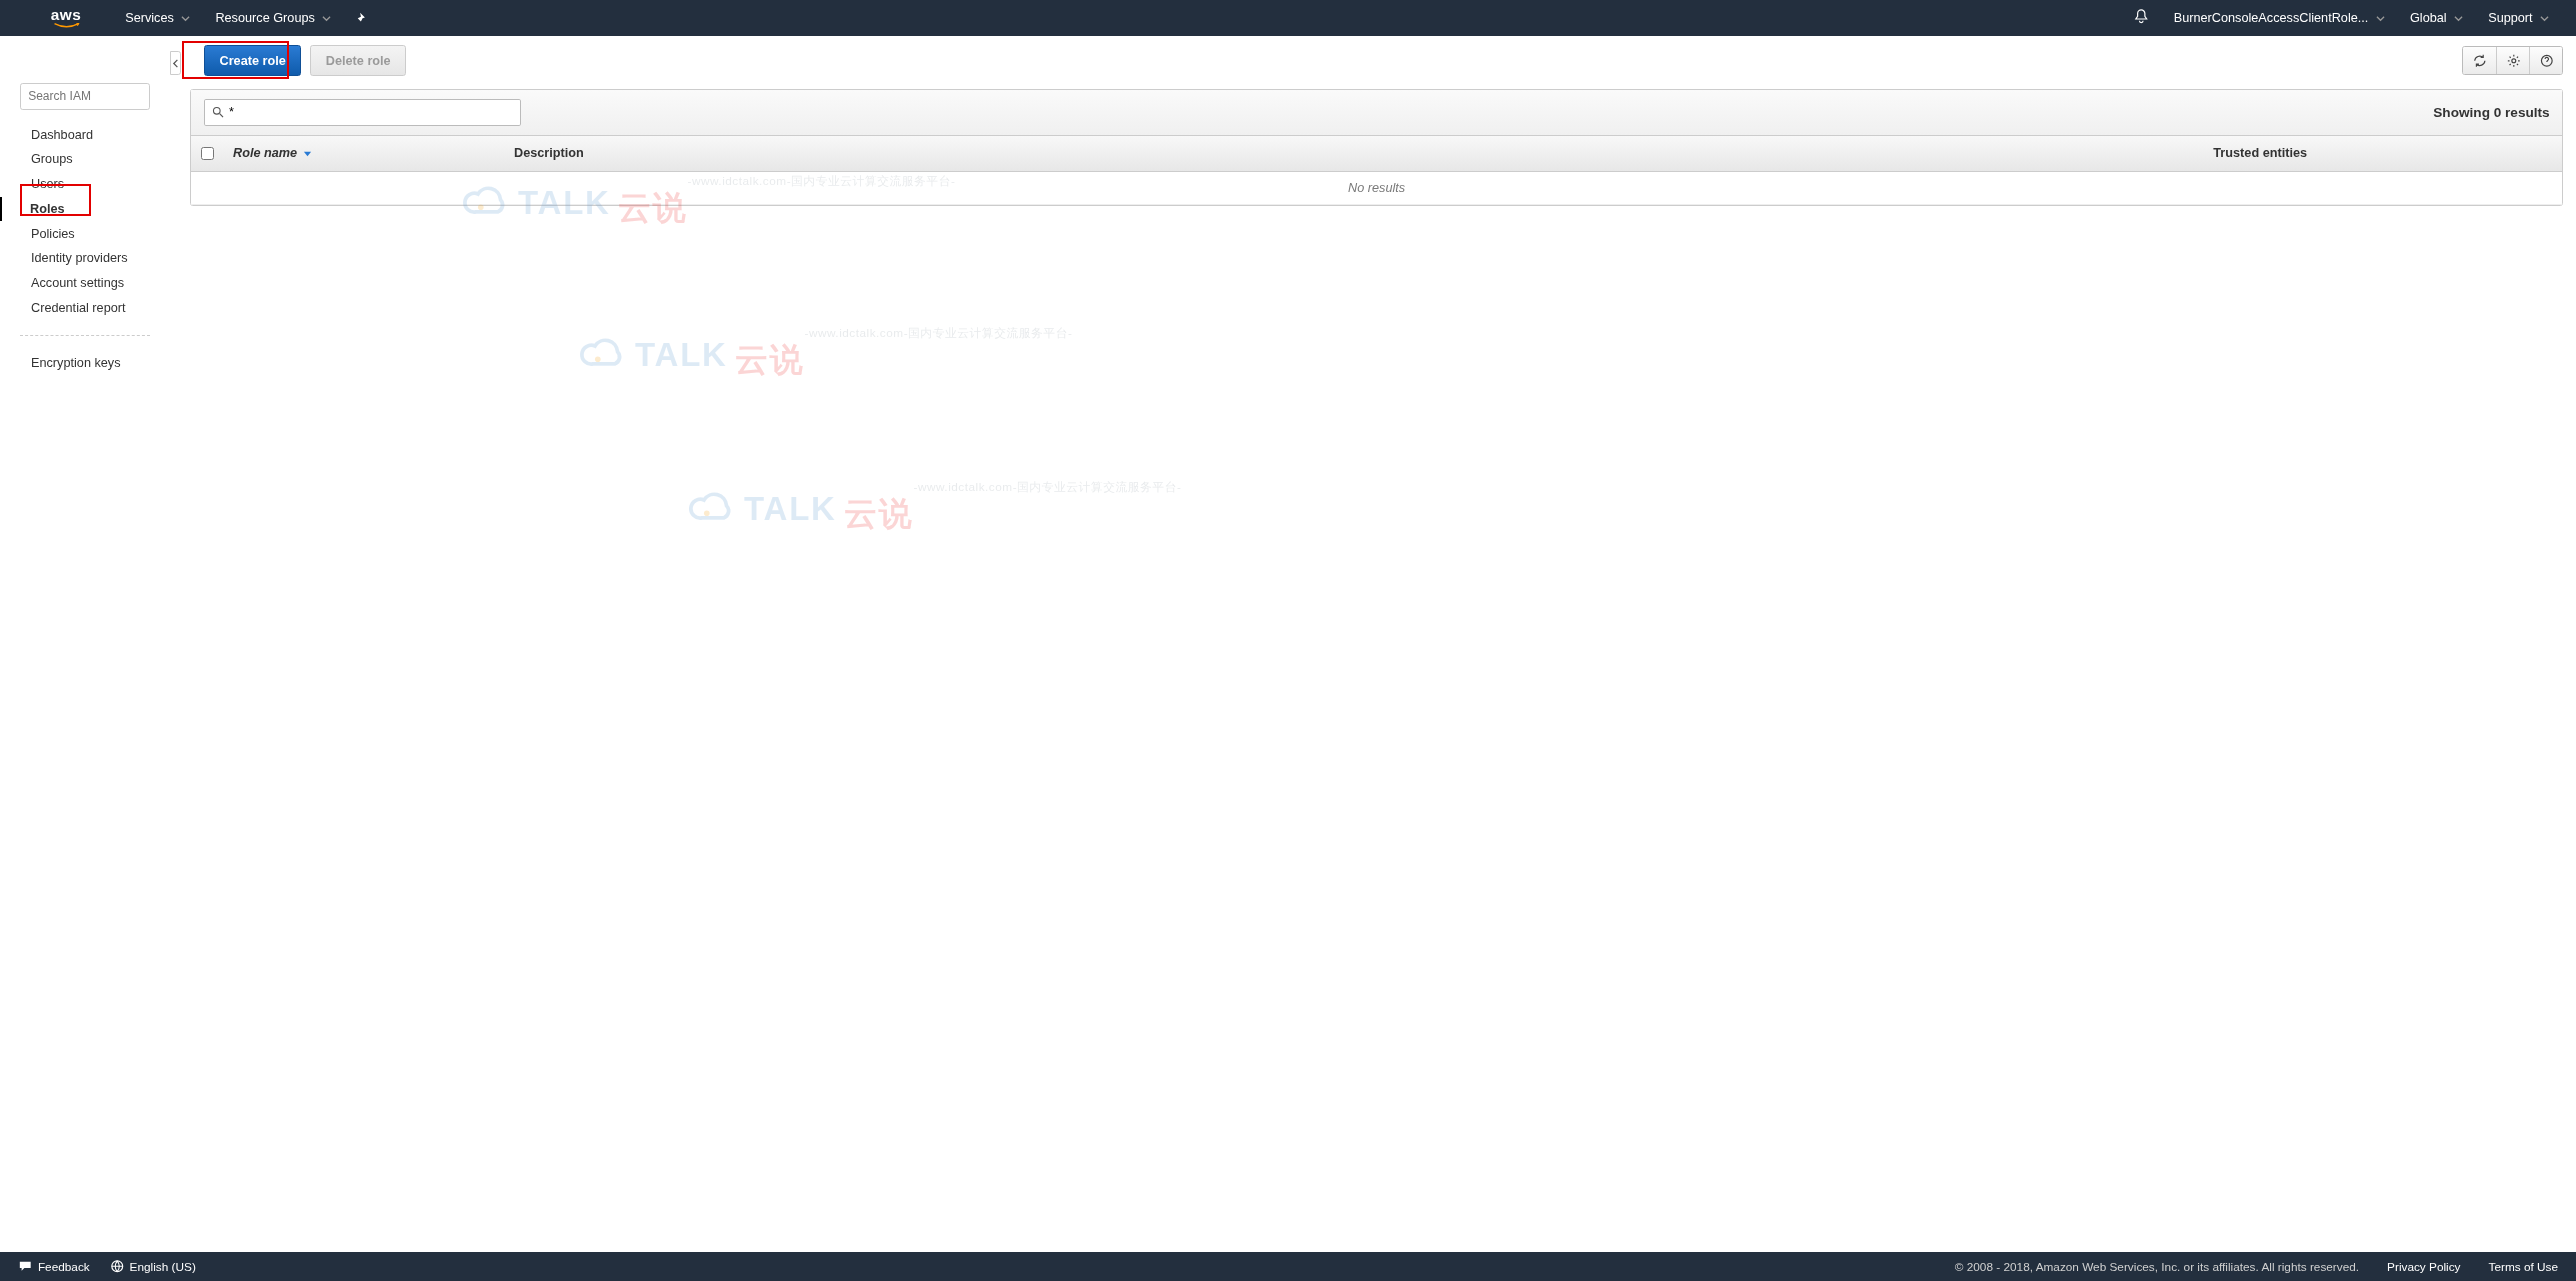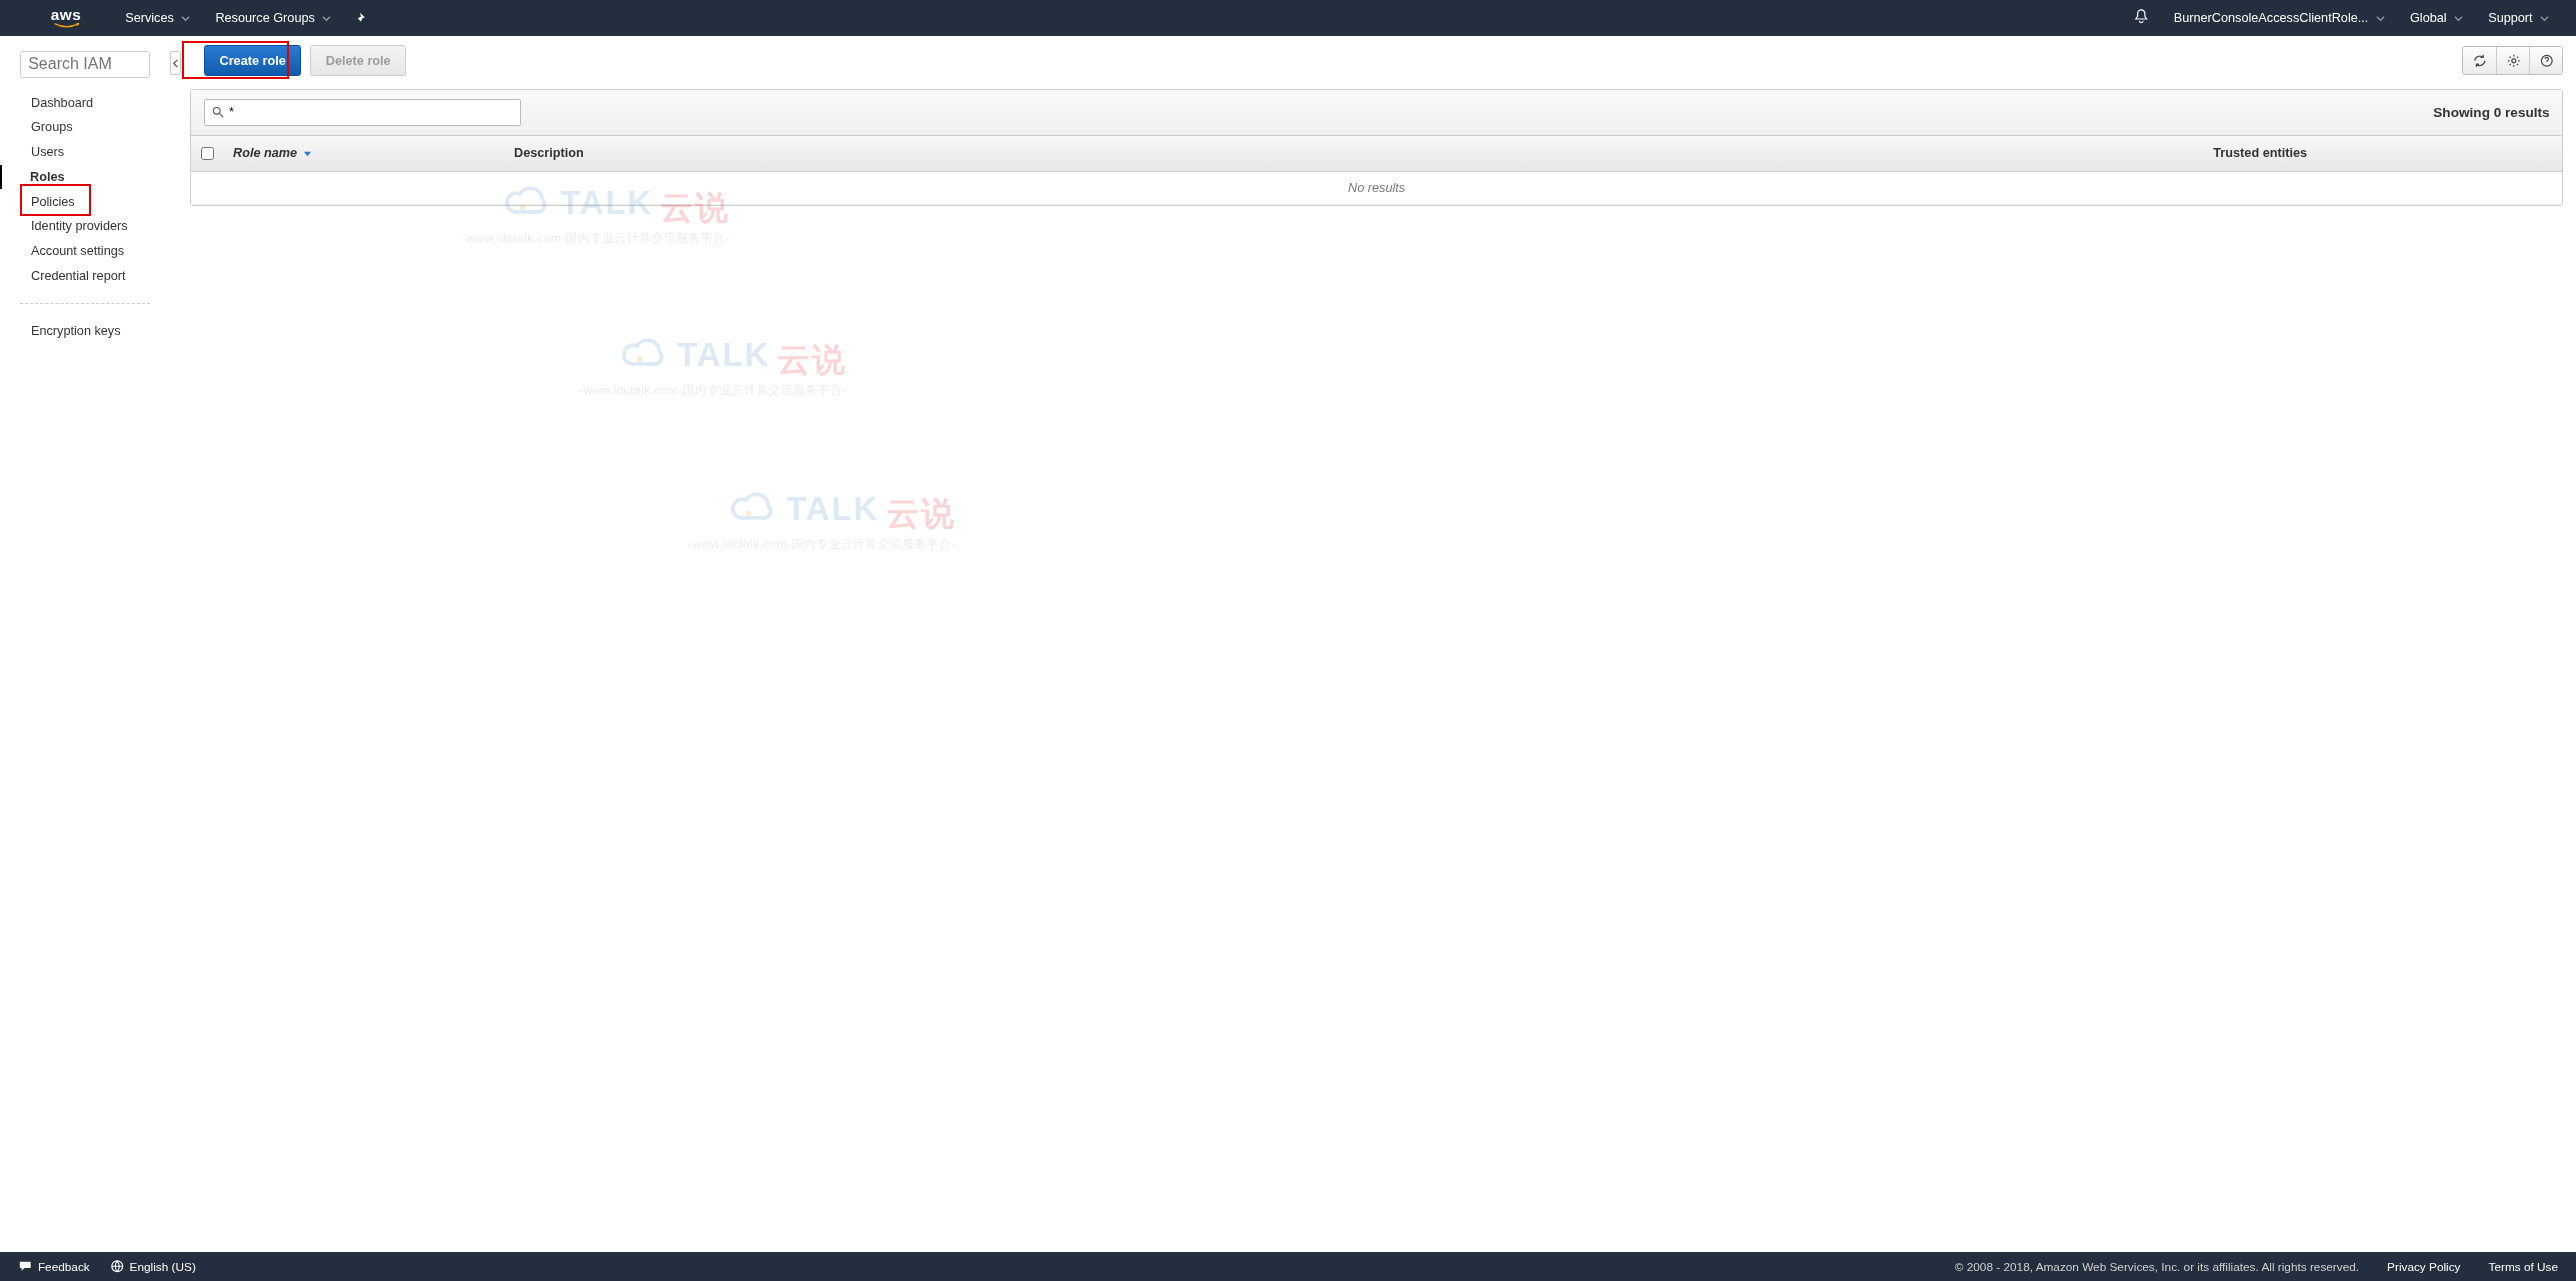--- a/index.html
+++ b/index.html
@@ -15,21 +15,21 @@
   .nav-pin { padding:0 9px; font-size:11.8px; }
   .nav-right { margin-left:auto; display:flex; align-items:center; }
   .bell-icon { padding: 0 12.7px; }
   .caret-svg { width:9px; height:9px; }
   .caret-svg path { stroke:#999; stroke-width:1.4; fill:none; }
   
   .body-wrap { display:flex; min-height: calc(100vh - 36px - 29px); position:relative; }
   
   .sidebar { width: 170px; padding: 14.5px 0 0 0; flex-shrink:0; }
   .search-box { margin: 0 20px 12.7px 20px; }
-  .search-box input { width:100%; height:27px; border:0.9px solid #ccc; border-radius:2.7px; padding:0 7.2px; font-size:16px; color:#555; }
+  .search-box input { width:100%; height:27px; border:0.9px solid #ccc; border-radius:2.7px; padding:0 7.2px; font-size:12px; color:#555;margin-top:32px; }
   .side-list { list-style:none; }
   .side-item { display:block; padding: 5.4px 7.2px 5.4px 31px; font-size:12.7px; color:#333; cursor:pointer; }
   .side-item.active { font-weight:700; border-left:2.7px solid #000; padding-left:28px; }
   .side-divider { border-top:0.9px dashed #ccc; margin: 14.5px 20px; }
   
   .red-highlight { position:absolute; border:2.7px solid #e20000; pointer-events:none; z-index: 20; }
   
   .collapse-handle { width: 11px; position:relative; }
   .collapse-handle .knob { position:absolute; left:0; top:15.4px; width:11px; height:23.5px; border:0.9px solid #ccc; border-radius: 0 2.7px 2.7px 0; background:#fff; display:flex; align-items:center; justify-content:center; cursor:pointer; }
   .collapse-handle .knob svg path { stroke:#555; stroke-width:1.4; fill:none; }
@@ -52,21 +52,21 @@
   .results-count { margin-left:auto; font-size:13.6px; font-weight:700; color:#333; }
   .panel-head { display:flex; background:linear-gradient(#f8f8f8,#e7e7e7); border-bottom:0.9px solid #ccc; height:36px; align-items:center; font-size:12.7px; font-weight:700; color:#333; }
   .col-check { width:33px; display:flex; justify-content:center; }
   .col-name  { width:281px; padding-left:9px; display:flex; align-items:center;font-style:italic; }
   .col-desc  { flex:1; padding-left:9px; }
   .col-trust { width:358px; padding-left:9px; }
   .sort-caret { margin-left:5.4px; }
   .sort-caret path { fill:#2a7bd4; }
   .no-results { text-align:center; padding:9px 0; color:#7a7a7a; font-style:italic; font-size:12.7px; border-bottom:0.9px solid #eee; }
   
-  .watermark { position:absolute; opacity:.22; pointer-events:none; display:flex; flex-direction:column; align-items:flex-end; color:#6aa2d6; }
+  .watermark { position:absolute; opacity:.22; pointer-events:none; display:flex; flex-direction:row; align-items:flex-start; color:#6aa2d6; }
   .watermark .big { font-size:33px; font-weight:700; letter-spacing:1.8px; display:flex; align-items:center; }
   .watermark .big .cn { color:#ef4444; margin-left:7.2px;margin-top:12px; }
   .watermark .cloud { width:47px; height:47px; margin-right:9px; }
   .watermark .sub { font-size:11.8px; color:#9aa5ad; letter-spacing:0.5px; }
   
   .footer { background:#232f3e; color:#fff; height:29px; display:flex; align-items:center; padding:0 18px; font-size:11.8px; }
   .footer .item { display:flex; align-items:center; margin-right:20px; cursor:pointer; }
   .footer .item svg, .footer .item .dummy-svg { margin-right:5.4px; }
   .footer .right { margin-left:auto; display:flex; align-items:center; gap:28px; }
   .footer .copyright { color:#d0d0d0; }

